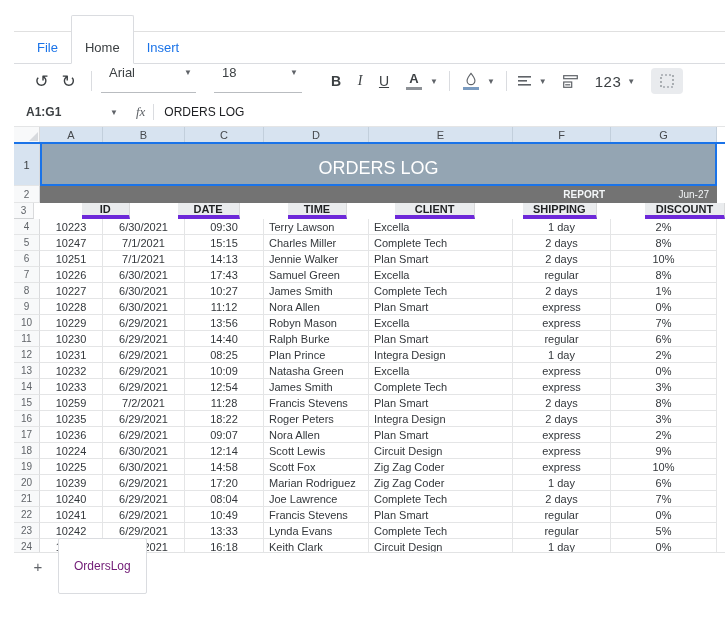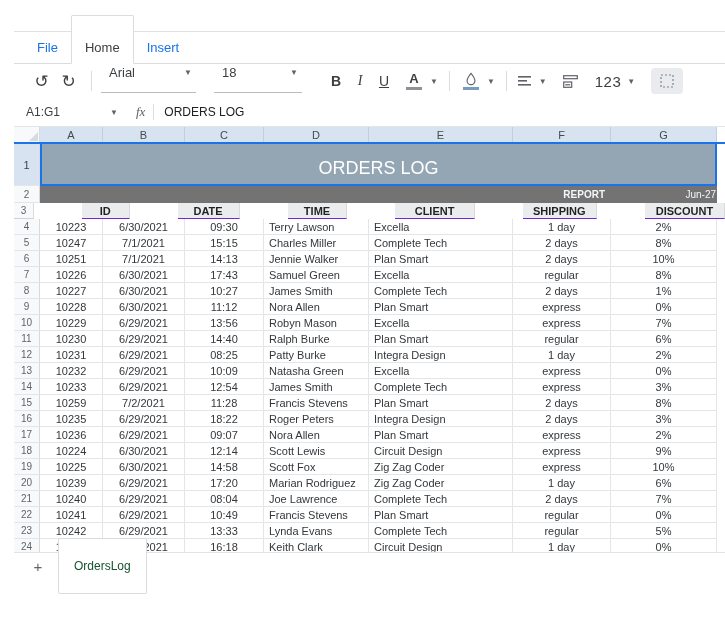--- a/index.html
+++ b/index.html
@@ -37,21 +37,21 @@
   .colorA .a { font-size:13px; font-weight:bold; line-height:14px; }
   .colorA .bar { width:16px; height:3px; background:#8d9196; margin-top:1px; }
   .icon-svg { display:block; }
   .fmt123 { font-size:15px; letter-spacing:0.5px;text-align:right; }
   .borders-btn { width:32px; height:26px; background:#e9ebee; border-radius:4px;
     display:flex; align-items:center; justify-content:center; margin-left:14px; cursor:pointer; }
 
   
   .fbar { height:29px; display:flex; align-items:center; padding-left:10px;
     border-bottom:1px solid #e4e5e6; font-size:13px; color:#3c4043; }
-  .namebox { width:80px; font-size:12px; padding-left:2px; }
+  .namebox { width:80px; font-size:12px; padding-left:2px;font-weight:bold; }
   .fbar .caret { margin-right:10px; }
   .fx { font-family:"Liberation Serif", serif; font-style:italic; font-size:13px;
     color:#5f6368; padding:0 8px; }
   .fdiv { width:1px; height:16px; background:#dadce0; }
   .fvalue { padding-left:10px; font-size:12px; color:#202124; }
 
   
   .grid { height:425px; overflow:hidden; background:#fff; } .c1{width:63px} .c2{width:82px} .c3{width:79px}
   .c4{width:105px} .c5{width:144px} .c6{width:98px} .c7{width:106px}
 
@@ -72,41 +72,41 @@
   .row1 .rownum { background:#d7e3f0; color:#3c4043; font-size:11px; }
   .merged-title { width:677px; background:#94a5b3; color:#ffffff; font-size:18px;
     display:flex; align-items:flex-end; justify-content:center; padding-bottom:5px;
     border:2px solid #1a73e8; border-top:none; cursor:cell; }
 
   .row2 { display:flex; height:17px; }
   .band { background:#737373; color:#f4f7f9; font-size:10px; display:flex;
     align-items:center; height:17px; cursor:cell; }
   .band-spacer { width:473px; }
   .band-report { width:98px; justify-content:flex-end; padding-right:6px; font-weight:bold; }
-  .band-date { width:106px; justify-content:flex-end; padding-right:1px; }
+  .band-date { width:106px; justify-content:flex-end; padding-right:8px; }
 
   .row3 { display:flex; height:16px; }
   .hcell { background:#eaecee; font-size:11px; font-weight:bold; color:#1f2123;
     display:flex; align-items:center; justify-content:center;
-    border-right:1px solid #d9dadb; border-bottom:1px solid #6d28d9; cursor:cell;margin-left:48px; }
+    border-right:1px solid #d9dadb; border-bottom:4px solid #6d28d9; cursor:cell;margin-left:48px; }
   .row3 .rownum { border-bottom:1px solid #cfd1d3; }
 
   .rows { height:333px; overflow:hidden; }
   .drow { display:flex; height:16px; }
   .cell { font-size:11px; color:#33373b; display:flex; align-items:center;
     justify-content:center; border-right:1px solid #e4e5e6;
     border-bottom:1px solid #e4e5e6; overflow:hidden; white-space:nowrap; cursor:cell; }
   .cell.left { justify-content:flex-start; padding-left:5px; }
 
   
   .sheetbar { height:27px; border-top:1px solid #e2e3e4; display:flex;
     align-items:center; padding-left:12px; background:#fff; }
   .addsheet { font-size:15px; color:#5f6368; width:24px; text-align:center; cursor:pointer; }
   .sheettab { margin-left:8px; background:#fff; border:1px solid #dadce0;
-    border-radius:2px; font-size:12px; color:#14532d; padding:20px 15px; cursor:pointer; }
+    border-radius:2px; font-size:12px; color:#701a75; padding:20px 15px; cursor:pointer; }
 </style>
 </head>
 <body>
 
 <div class="app">
 
   <div class="tabbar">
     <div class="tab">File</div>
     <div class="tab active">Home</div>
     <div class="tab">Insert</div>
@@ -295,21 +295,21 @@
           <div class="cell c4 left">Ralph Burke</div>
           <div class="cell c5 left">Plan Smart</div>
           <div class="cell c6">regular</div>
           <div class="cell c7">6%</div>
         </div>
         <div class="drow">
           <div class="rownum">12</div>
           <div class="cell c1">10231</div>
           <div class="cell c2">6/29/2021</div>
           <div class="cell c3">08:25</div>
-          <div class="cell c4 left">Patty Burke</div>
+          <div class="cell c4 left">Plan Prince</div>
           <div class="cell c5 left">Integra Design</div>
           <div class="cell c6">1 day</div>
           <div class="cell c7">2%</div>
         </div>
         <div class="drow">
           <div class="rownum">13</div>
           <div class="cell c1">10232</div>
           <div class="cell c2">6/29/2021</div>
           <div class="cell c3">10:09</div>
           <div class="cell c4 left">Natasha Green</div>

